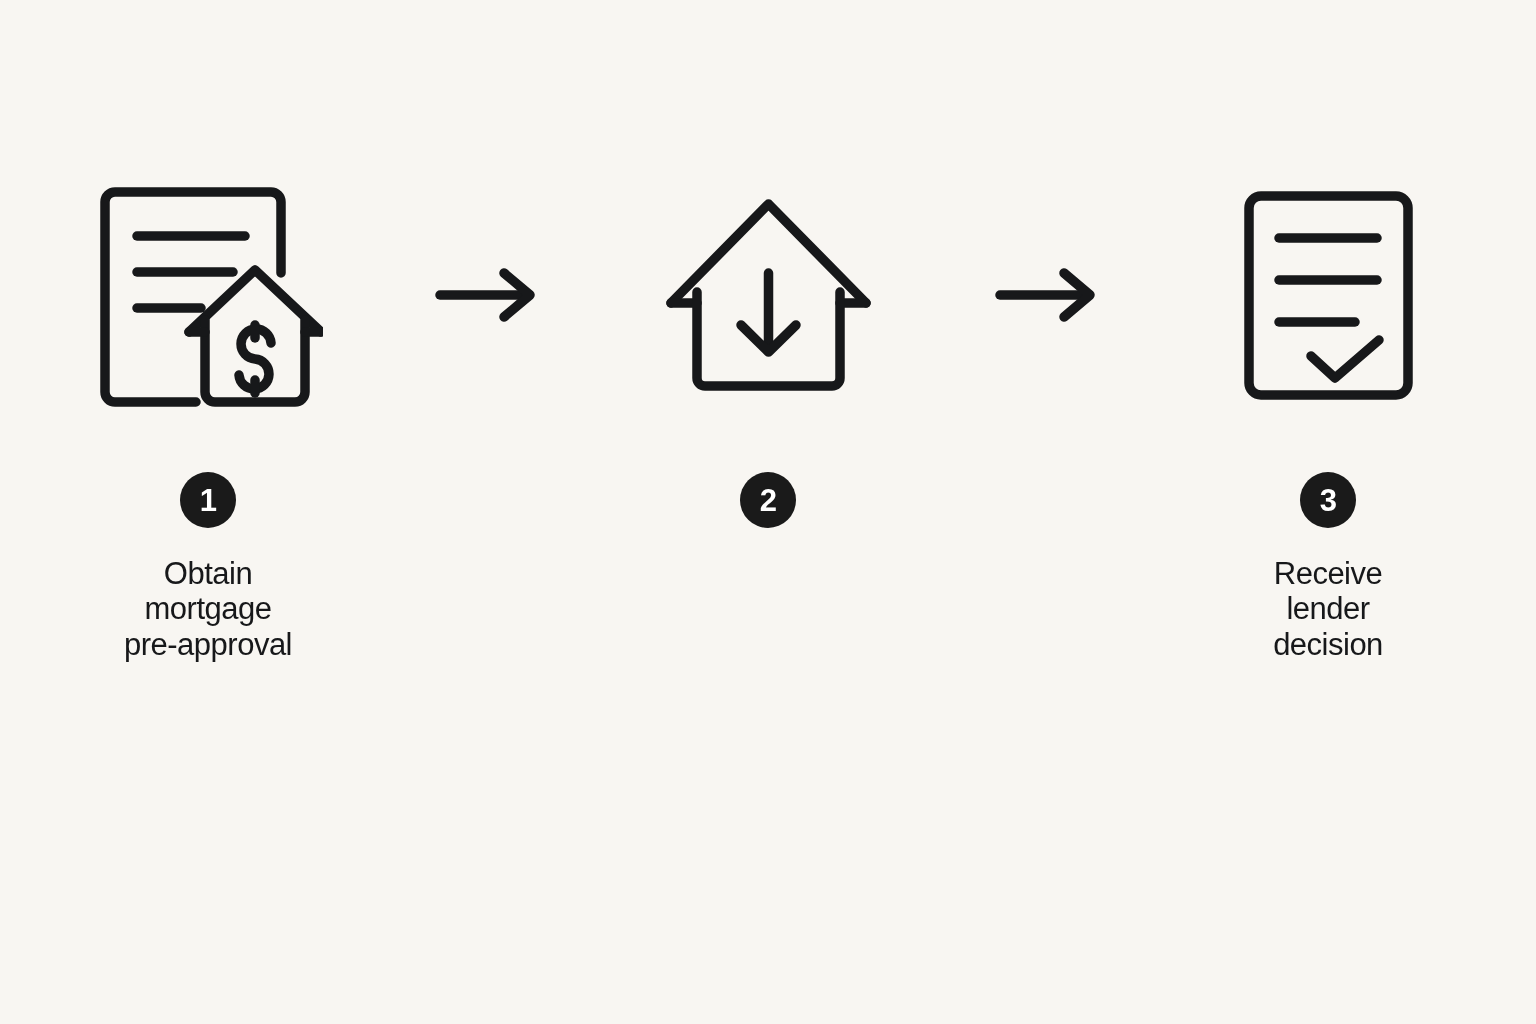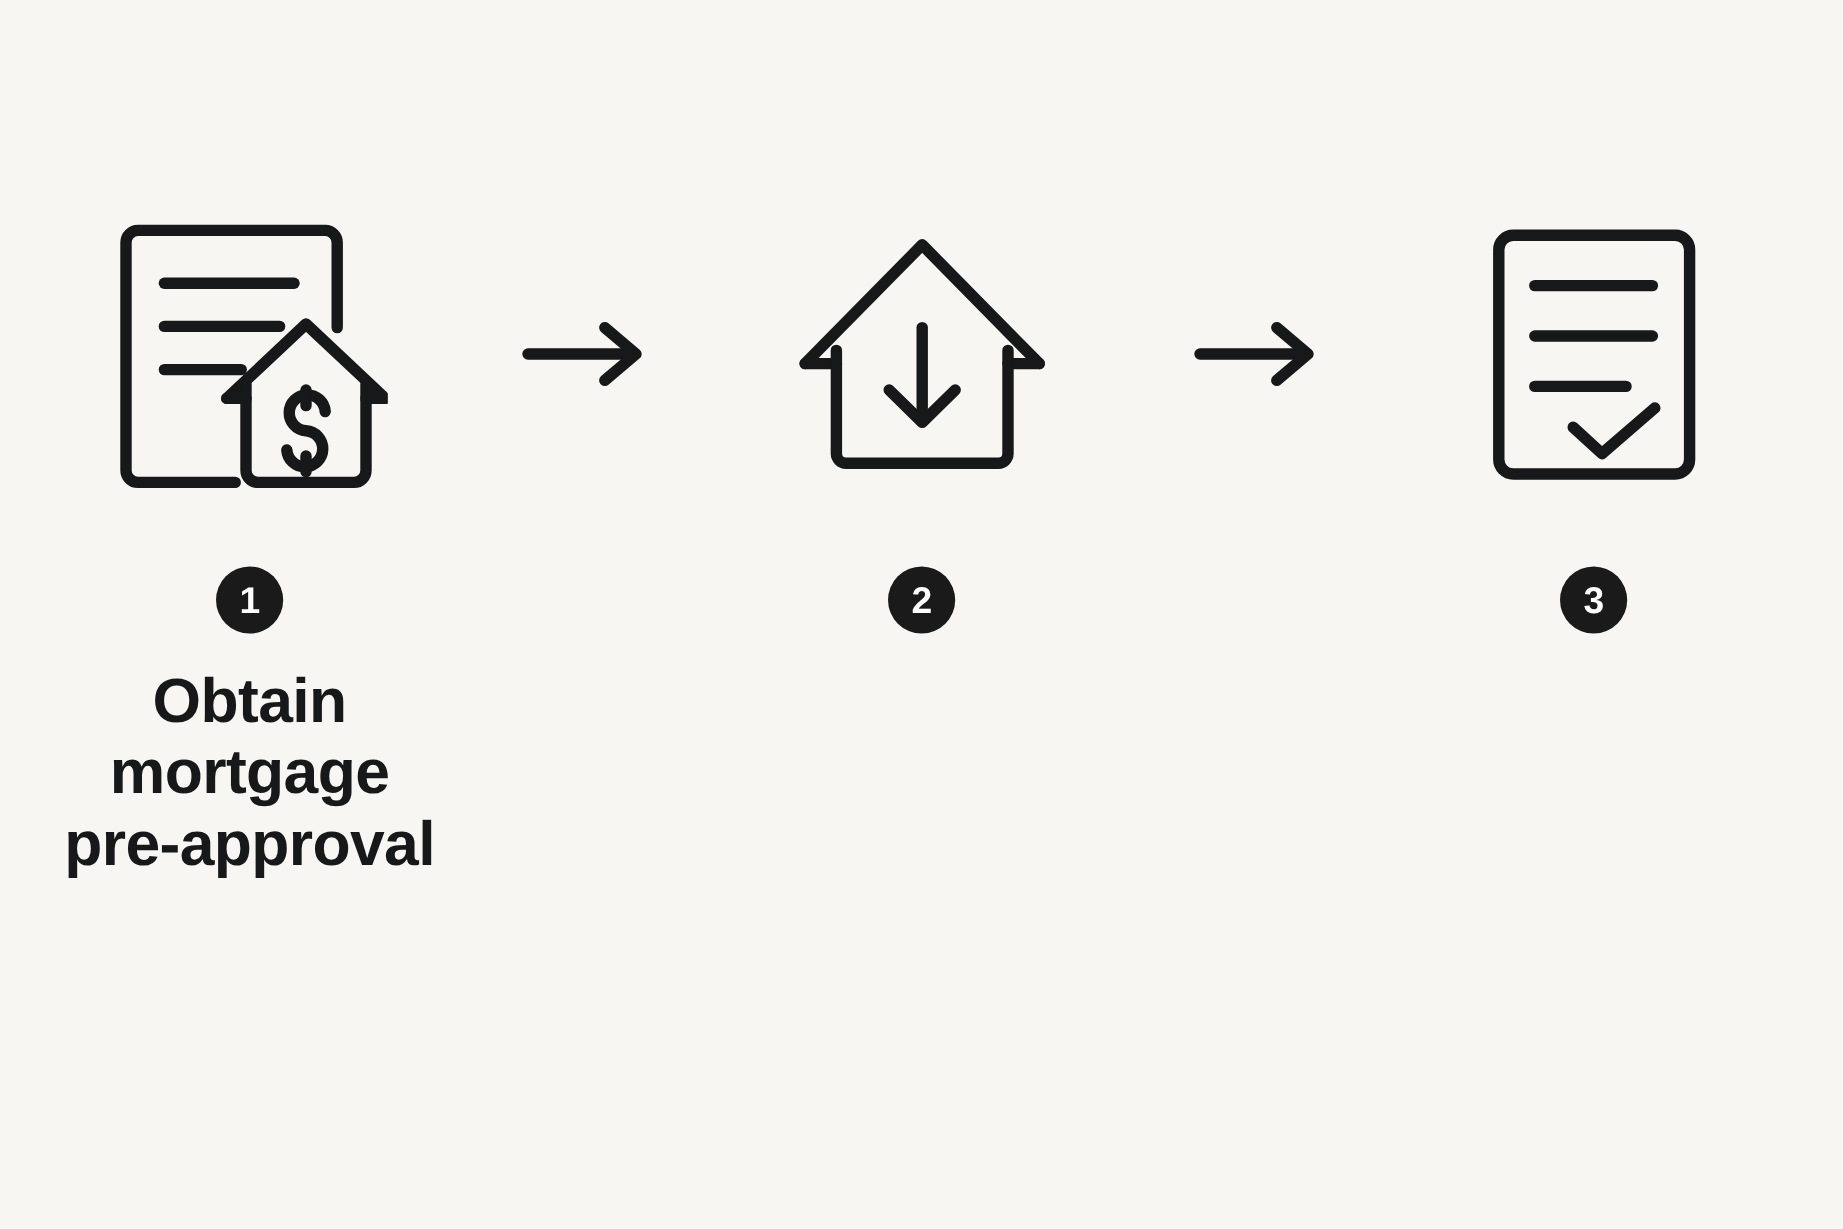--- a/index.html
+++ b/index.html
@@ -63,22 +63,22 @@
     justify-content: center;
     font-size: 31px;
     font-weight: bold;
     line-height: 1;
     letter-spacing: -0.5px;
   }
   .caption {
     margin-top: 28px;
     text-align: center;
     color: #17181A;
-    font-size: 52px;
-    font-weight: bold;
+    font-size: 31px;
+    font-weight: normal;
     line-height: 1.14;
     letter-spacing: -0.5px;
     white-space: pre-line;
     max-width: 390px;
   }
   svg { display: block; }
 </style>
 </head>
 <body>
 
@@ -171,16 +171,19 @@
             <line x1="38" y1="92" x2="136" y2="92"></line>
             <line x1="38" y1="134" x2="114" y2="134"></line>
 
             <polyline points="70,168 94,190 138,152"></polyline>
           </svg>
         </span>
       </div>
       <div class="badge">
         <span>3</span>
       </div>
+      <div class="caption">Receive
+lender
+decision</div>
     </div>
 
   </div>
 </div>
 
 </body></html>

